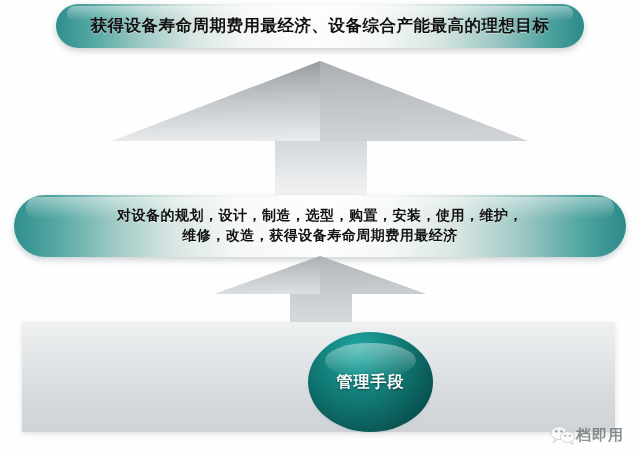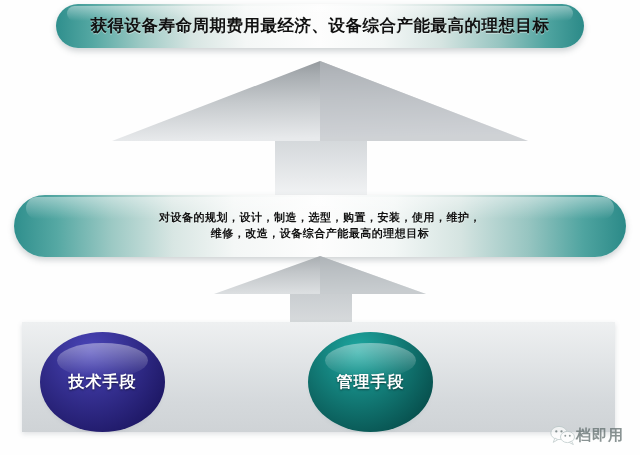--- a/index.html
+++ b/index.html
@@ -49,21 +49,21 @@
     background:linear-gradient(180deg,rgba(255,255,255,.42),rgba(255,255,255,0));
     pointer-events:none;z-index:2;
   }
 
   #goal-banner{
     left:56px;top:4px;width:528px;height:44px;
     font-size:16.5px;
   }
   #scope-banner{
     left:14px;top:195px;width:612px;height:62px;
-    font-size:11px;
+    font-size:14px;
   }
 
   
   .arrow{position:absolute;}
   #arrow-big{
     left:110px;top:55px;width:420px;height:150px;
   }
   #arrow-small{
     left:212px;top:252px;width:216px;height:90px;
   }
@@ -164,21 +164,21 @@
 
     <rect x="165" y="83" width="92" height="67" fill="url(#gBigShaft)"></rect>
 
     <polygon points="210,6 418,86 2,86" fill="url(#gBigHead)"></polygon>
     <polygon points="210,6 418,86 210,86" fill="#b9bec2" opacity="0.55"></polygon>
   </svg>
 
   <div id="scope-banner" class="banner">
     <div class="banner-inner">
       <div>对设备的规划，设计，制造，选型，购置，安装，使用，维护，</div>
-      <div>维修，改造，设备综合产能最高的理想目标</div>
+      <div>维修，改造，获得设备寿命周期费用最经济</div>
     </div>
   </div>
 
   <svg id="arrow-small" class="arrow" viewBox="0 0 216 90" preserveAspectRatio="none">
     <defs>
       <linearGradient id="gSmHead" x1="0" y1="0" x2="0.1" y2="1">
         <stop offset="0%" stop-color="#a5aaae"></stop>
         <stop offset="45%" stop-color="#c2c6c9"></stop>
         <stop offset="100%" stop-color="#dcdfe1"></stop>
       </linearGradient>
@@ -188,23 +188,20 @@
         <stop offset="100%" stop-color="#e4e7e9"></stop>
       </linearGradient>
     </defs>
     <rect x="78" y="40" width="62" height="50" fill="url(#gSmShaft)"></rect>
     <polygon points="108,4 214,42 2,42" fill="url(#gSmHead)"></polygon>
     <polygon points="108,4 214,42 108,42" fill="#b4b9bd" opacity="0.5"></polygon>
   </svg>
 
   <div id="base-platform"></div>
 
-  <div id="circle-0" class="circle">
-    <span class="c-label">技术手段</span>
-  </div>
   <div id="circle-2" class="circle">
     <span class="c-label">管理手段</span>
   </div>
 
   <div id="watermark">
     <svg width="26" height="20" viewBox="0 0 26 20">
       <ellipse cx="9" cy="8" rx="8.2" ry="6.6" fill="#ffffff" stroke="#b9c6c6" stroke-width="1"></ellipse>
       <polygon points="5,13 3.2,17.4 7.6,14.8" fill="#ffffff" stroke="#b9c6c6" stroke-width="1"></polygon>
       <circle cx="6.3" cy="6.4" r="1.15" fill="#6b7878"></circle>
       <circle cx="11.5" cy="6.4" r="1.15" fill="#6b7878"></circle>

